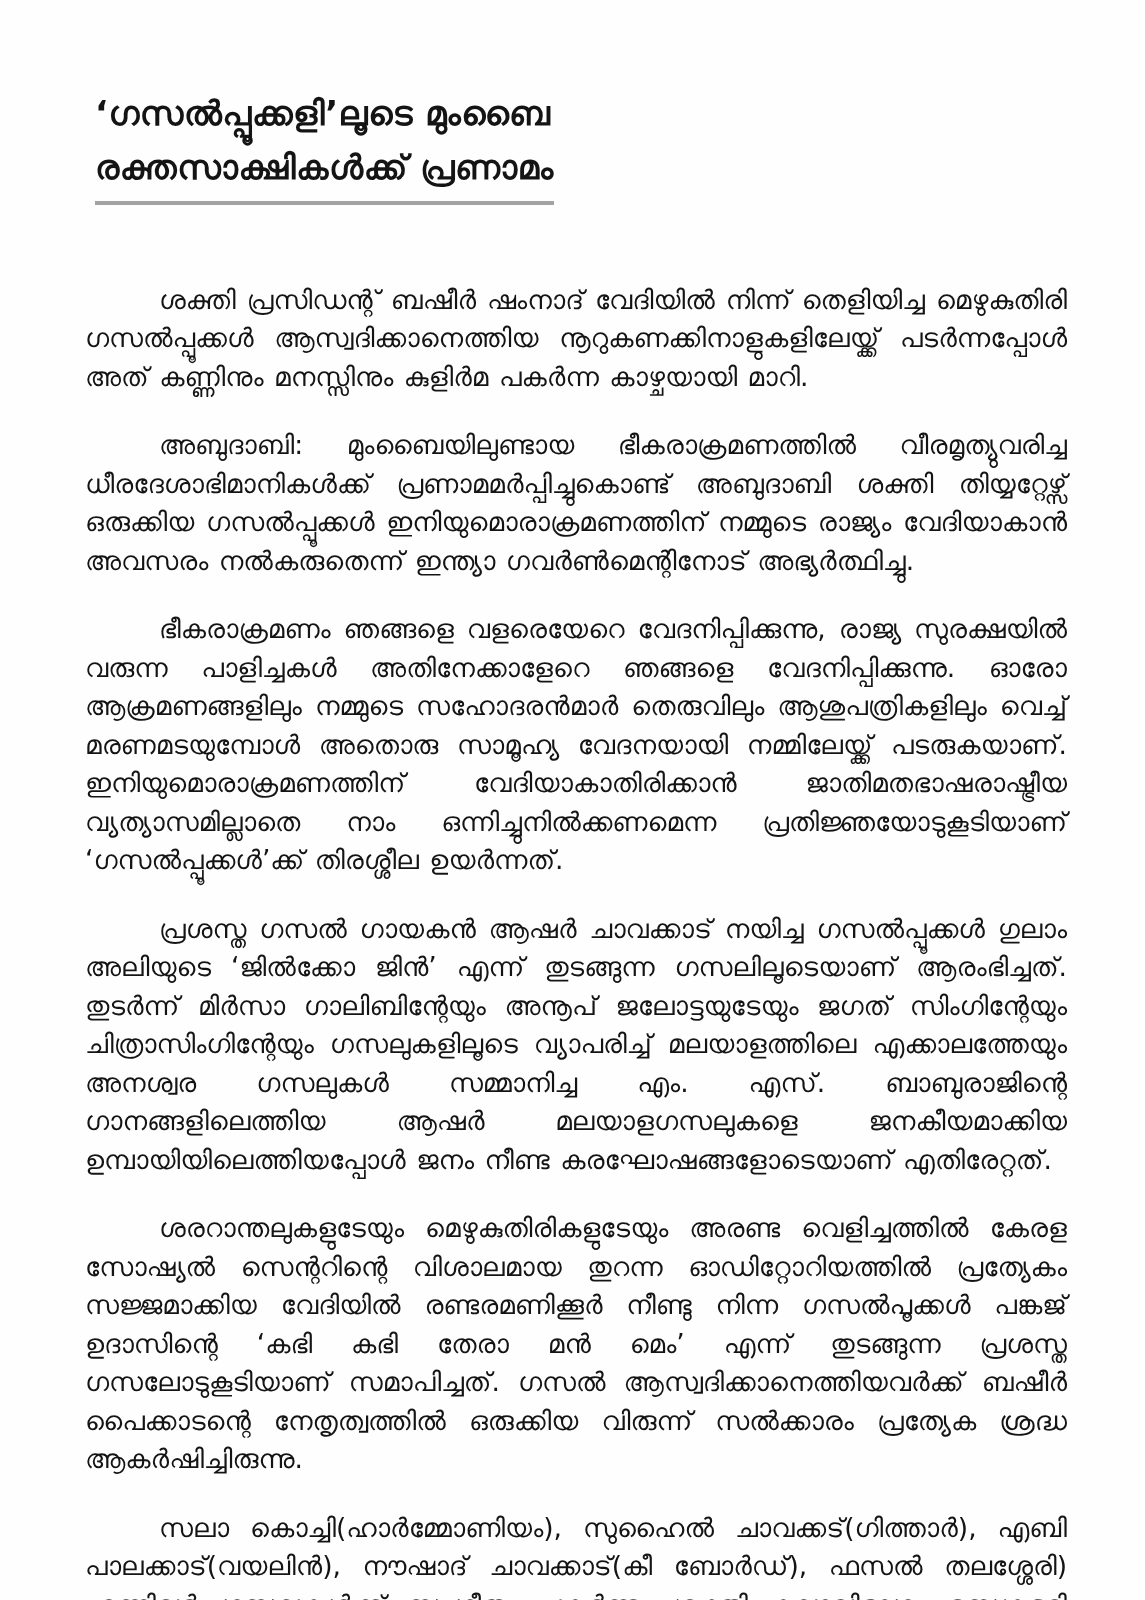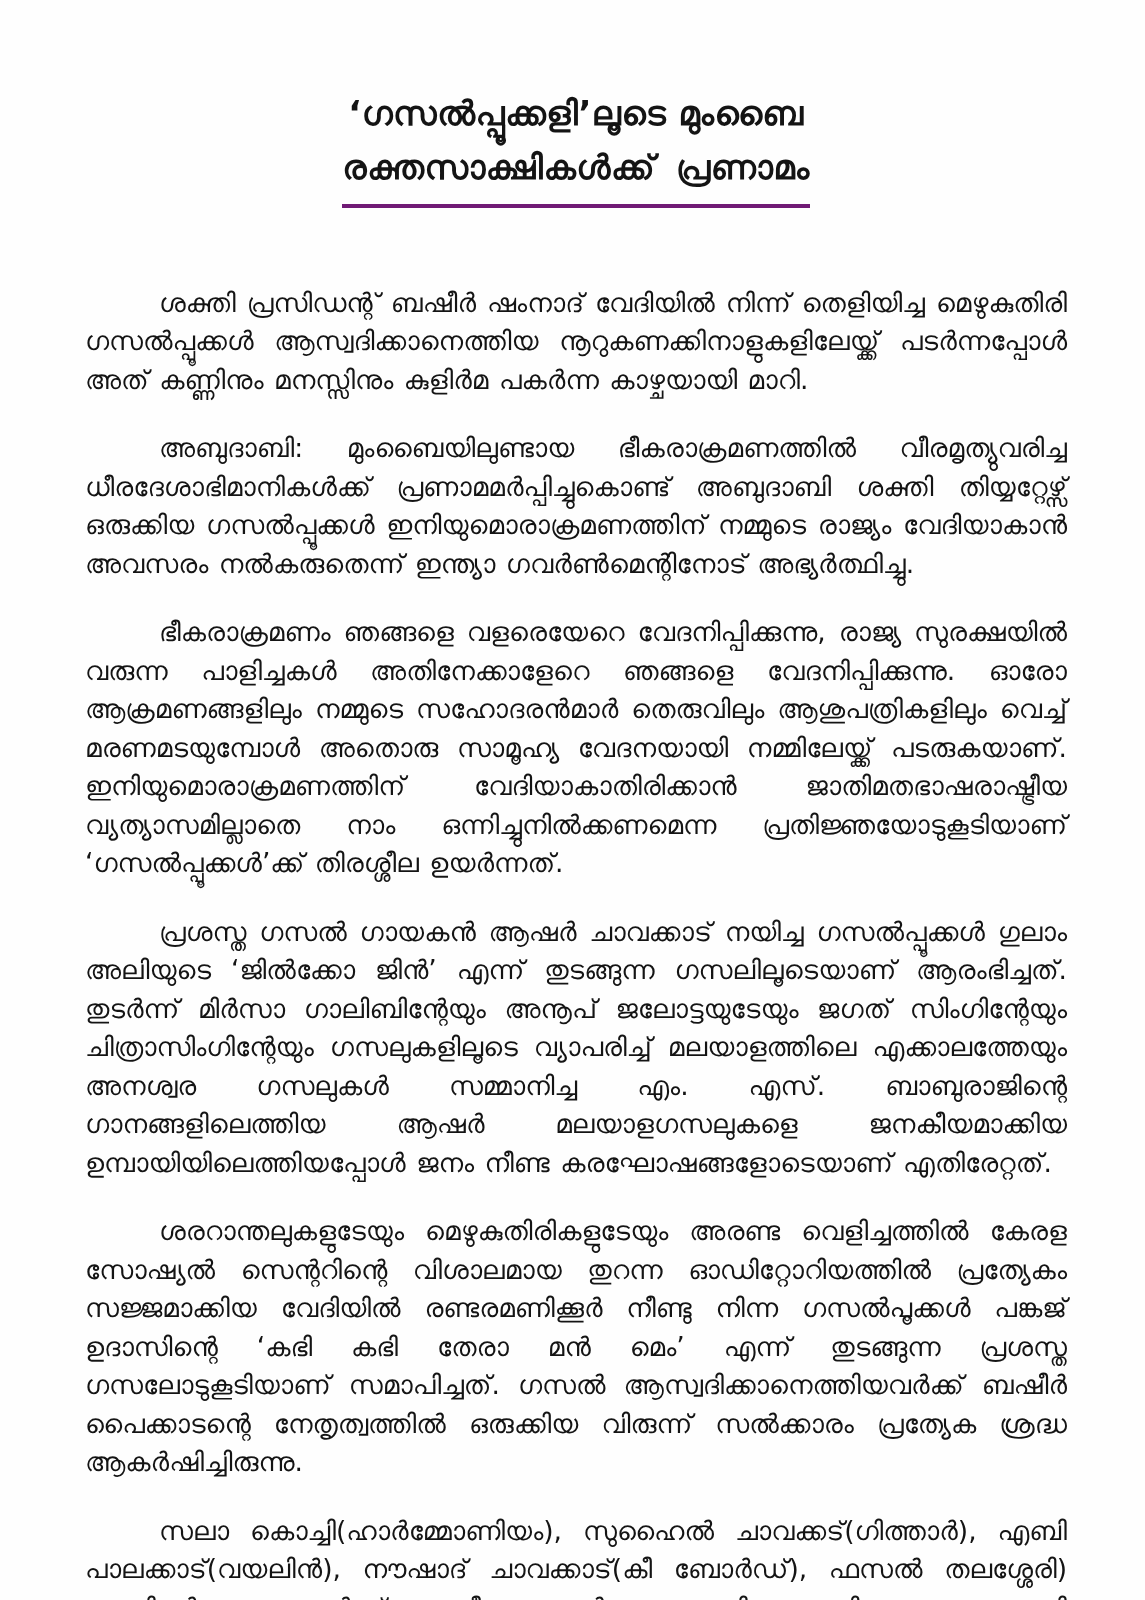--- a/index.html
+++ b/index.html
@@ -13,35 +13,33 @@
     height: 1600px;
     margin: 0 auto;
     background: #fefefe;
     box-sizing: border-box;
     padding: 86px 78px 0 85px;
     font-family: "DejaVu Sans", sans-serif;
     color: #141414;
     overflow: hidden;
   }
   .doc-title {
-    text-align: center;
     font-weight: 700;
     font-size: 34px;
     line-height: 1.6;
     margin: 0 10px 76px 10px;
     letter-spacing: 0.5px;
   }
   .doc-title .line {
     display: block;
   }
   .doc-title .underlined {
     display: inline-block;
-    border-bottom: 4px solid #701a75;
+    border-bottom: 4px solid #a3a3a3;
     padding-bottom: 6px;
-    font-family: Liberation Mono, monospace;
   }
   .doc-body p {
     font-size: 26.5px;
     line-height: 38.5px;
     text-align: justify;
     text-justify: inter-word;
     text-indent: 74px;
     margin: 0 0 30px 0;
     word-spacing: 2px;
   }

